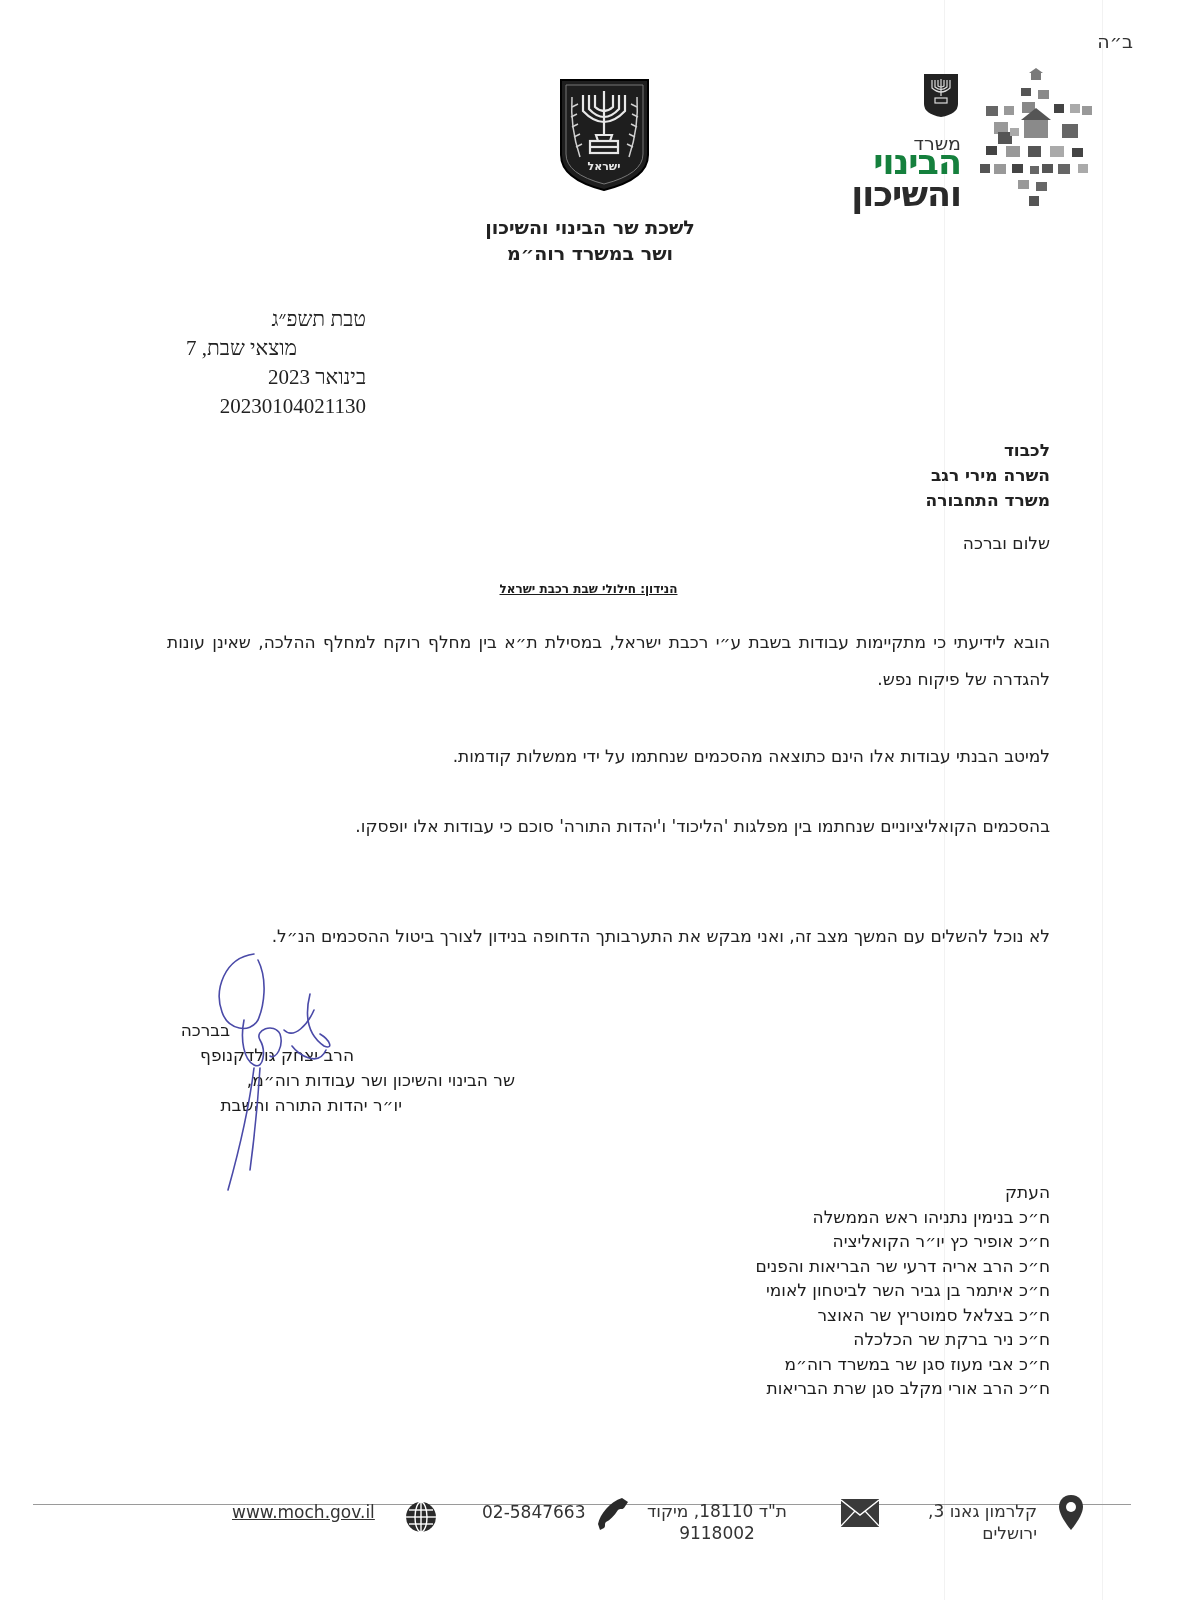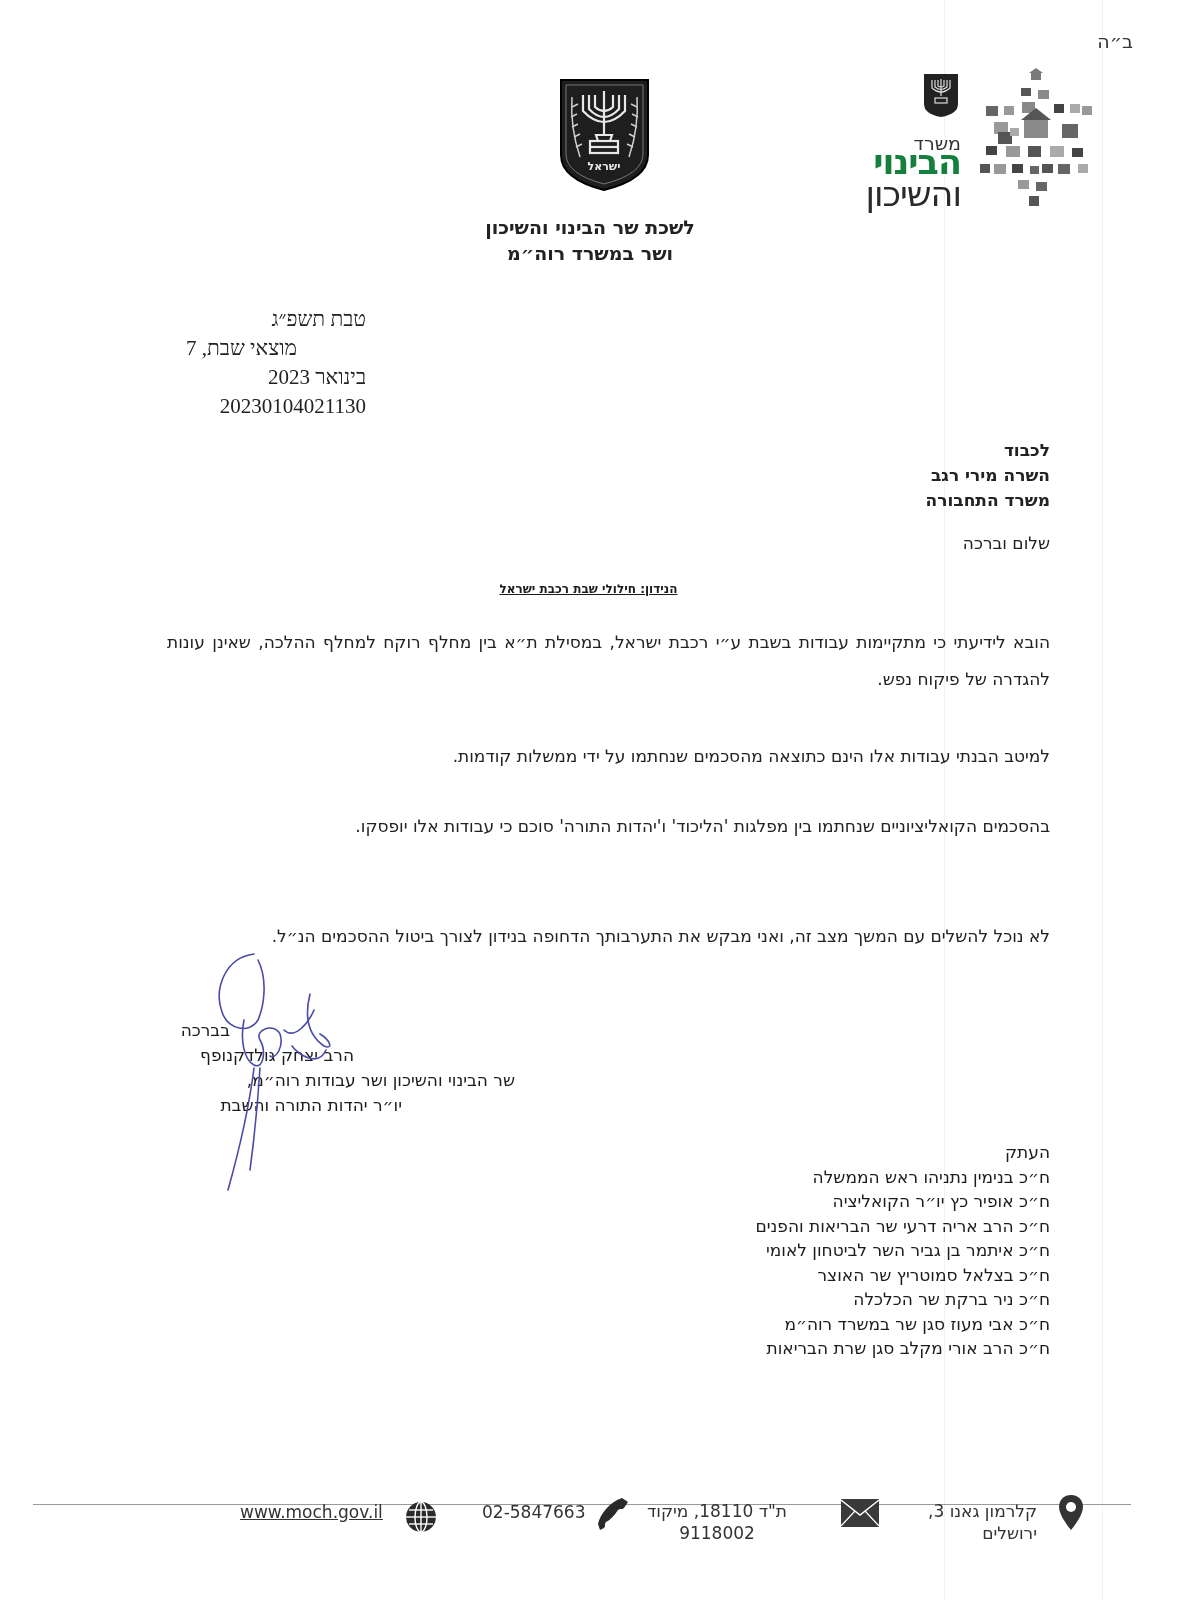--- a/index.html
+++ b/index.html
@@ -9,21 +9,21 @@
     }
     .rtl { direction: rtl; }
     .abs { position: absolute; }
     .bh { right: 44px; top: 30px; font-size: 19px; color: #333; }
 
     
     .star { left: 978px; top: 68px; width: 118px; height: 140px; }
     .small-emblem { left: 922px; top: 72px; width: 38px; height: 46px; }
     .min-word1 { right: 216px; top: 132px; font-size: 19px; color: #333; }
     .min-word2 { right: 216px; top: 146px; font-size: 35px; font-weight: bold; color: #15803d; line-height: 32px; letter-spacing: -1px; }
-    .min-word3 { right: 216px; top: 178px; font-size: 35px; font-weight: normal; color: #2a2a2a; line-height: 32px; letter-spacing: -1px; }
+    .min-word3 { right: 216px; top: 178px; font-size: 35px; font-weight: bold; color: #2a2a2a; line-height: 32px; letter-spacing: -1px; }
 
     
     .emblem { left: 558px; top: 77px; width: 93px; height: 115px; }
     .office-title { right: 442px; top: 214px; font-size: 19px; font-weight: bold; line-height: 26px; text-align: center; width: 290px; color: #222; }
 
     
     .dateblock { left: 186px; top: 305px; width: 180px; text-align: left; font-family: "Liberation Serif", serif; font-size: 21px; line-height: 29px; color: #222; }
     .dateblock div { direction: rtl; text-align: left; }
     .dateblock .num { direction: ltr; }
 
@@ -41,25 +41,25 @@
     .p4 { top: 918px; }
 
     .signature-svg { left: 214px; top: 950px; width: 130px; height: 245px; }
     .sign { left: 170px; top: 1018px; width: 360px; font-size: 17px; line-height: 25px; text-align: right; }
     .sign div { text-align: left; direction: rtl; }
     .sign .l2 { width: 184px; text-align: right; }
     .sign .l3 { width: 345px; }
     .sign .l4 { width: 232px; }
 
     .cc { right: 127px; top: 1140px; font-size: 17px; line-height: 24.5px; text-align: right; width: 420px; }
-    .cc-title { margin-bottom: 0; }
+    .cc-title { margin-bottom: 0; margin-top: 40px; }
 
     .footer-line { left: 33px; right: 46px; top: 1504px; height: 1px; background: #9a9a9a; }
     .footer-item { font-size: 17px; color: #333; }
-    .f-web { left: 232px; top: 1502px; font-size: 17px; text-decoration: underline; color: #333; direction: ltr; margin-left: 8px; }
+    .f-web { left: 232px; top: 1502px; font-size: 17px; text-decoration: underline; color: #333; direction: ltr; }
     .f-globe { left: 404px; top: 1500px; width: 34px; height: 34px; }
     .f-phone { left: 482px; top: 1502px; direction: ltr; }
     .f-phone-icon { left: 596px; top: 1496px; width: 36px; height: 36px; }
     .f-po { right: 390px; top: 1500px; text-align: center; line-height: 22px; }
     .f-mail { left: 840px; top: 1498px; width: 40px; height: 30px; }
     .f-addr { right: 140px; top: 1500px; text-align: right; line-height: 22px; }
     .f-pin { left: 1058px; top: 1494px; width: 26px; height: 38px; }
 
     
     .scanline { top: 0; bottom: 0; width: 1px; background: rgba(0,0,0,0.05); }

